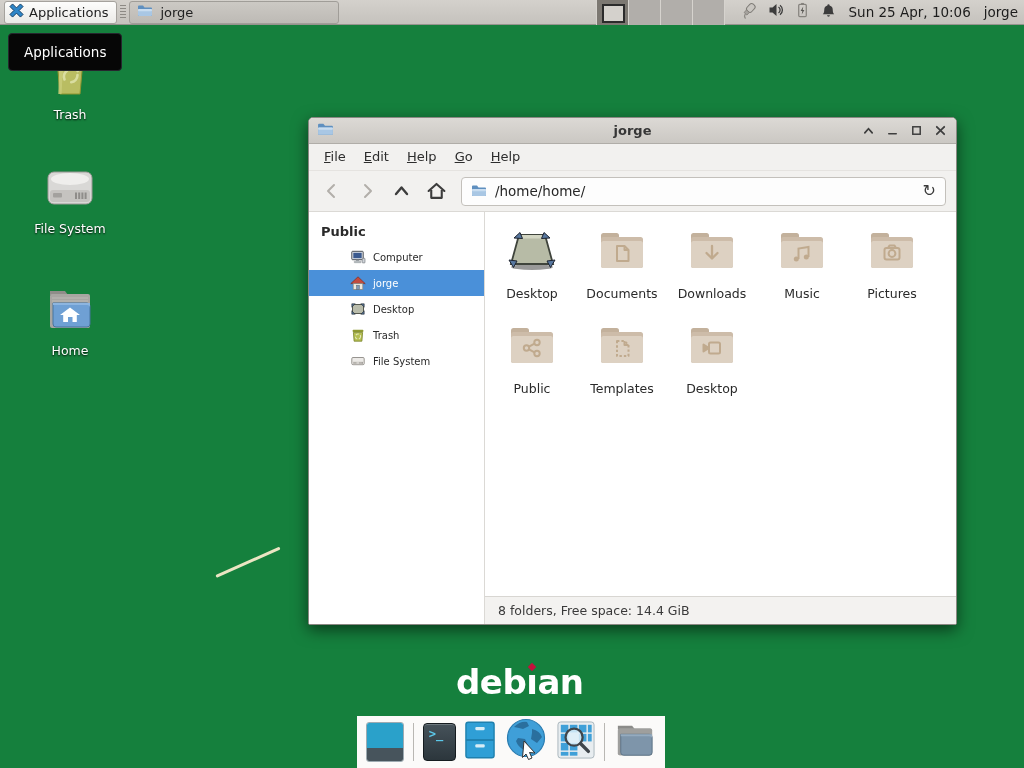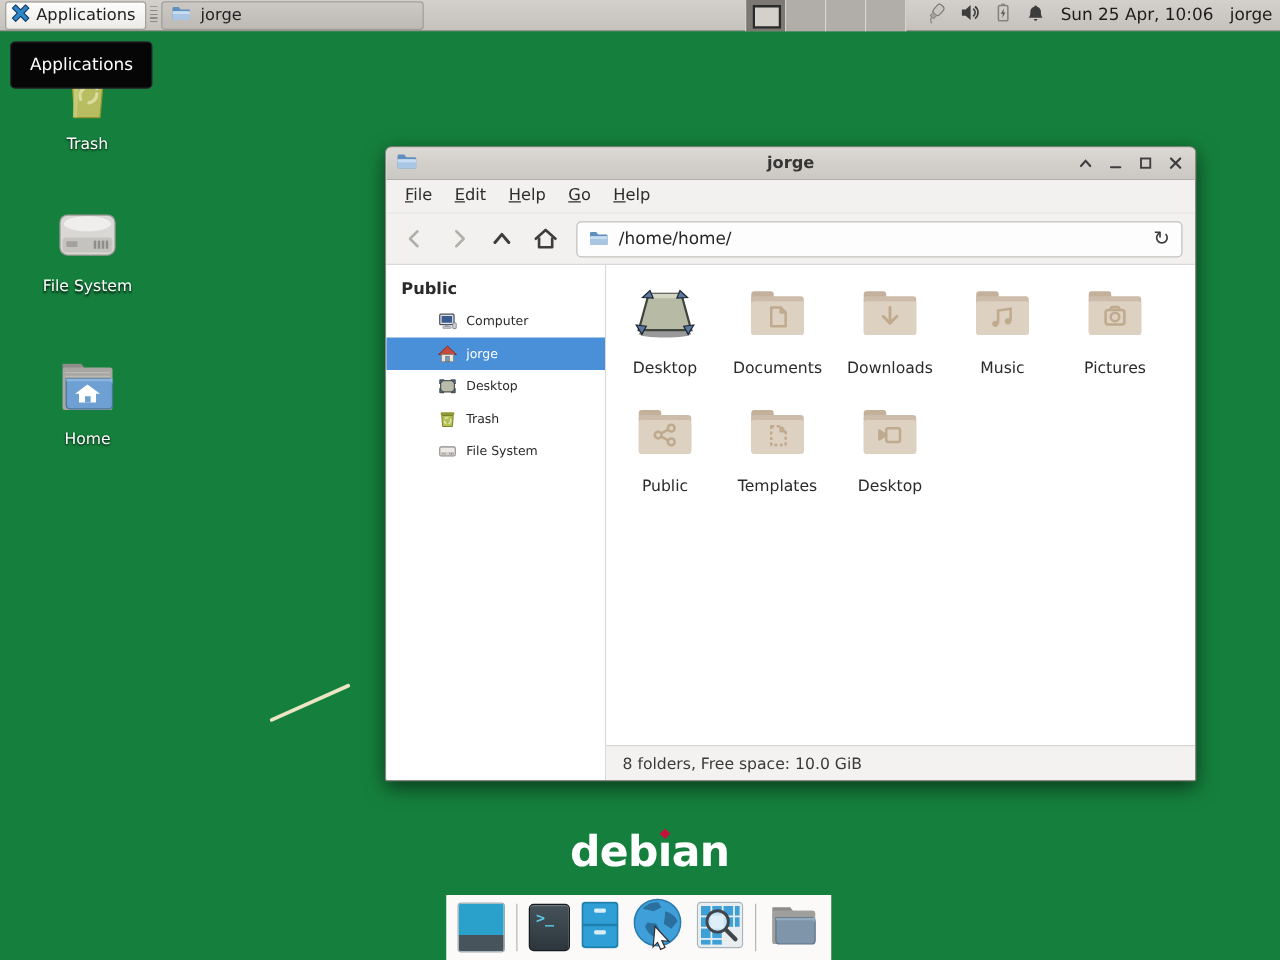--- a/index.html
+++ b/index.html
@@ -507,21 +507,21 @@
                   <rect x="21" y="19.5" width="11" height="11" rx="1.5"></rect>
                   <path d="M21 25 l-5.5 -3.5 v7 z" fill="#c0aa8e"></path>
                 </g>
               </svg>
             </span>
             <span class="f-label">Desktop</span>
           </div>
 
         </div>
         <div class="statusbar">
-          <span>8 folders, Free space: 10.0 GiB</span>
+          <span>8 folders, Free space: 14.4 GiB</span>
         </div>
       </div>
     </div>
   </div>
 
   <div class="dock">
     <div class="show-desktop">
       <div class="sd-top"></div>
       <div class="sd-bottom"></div>
     </div>

